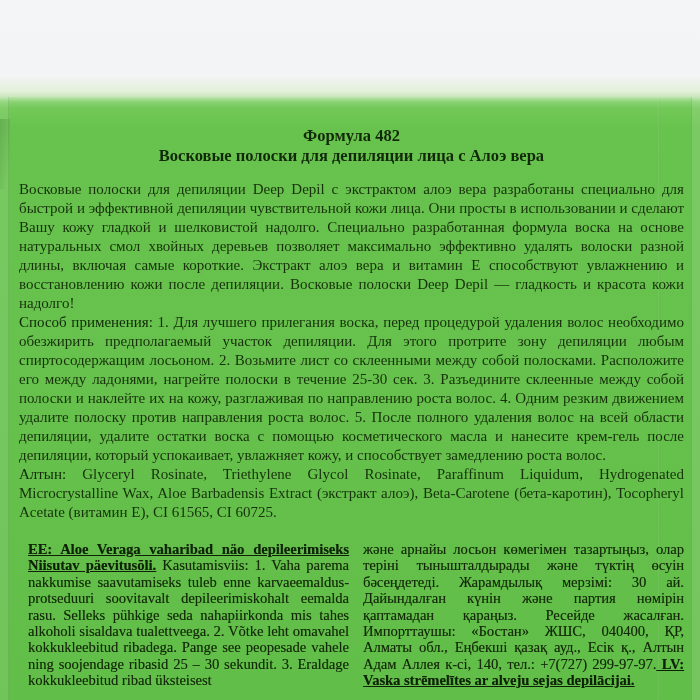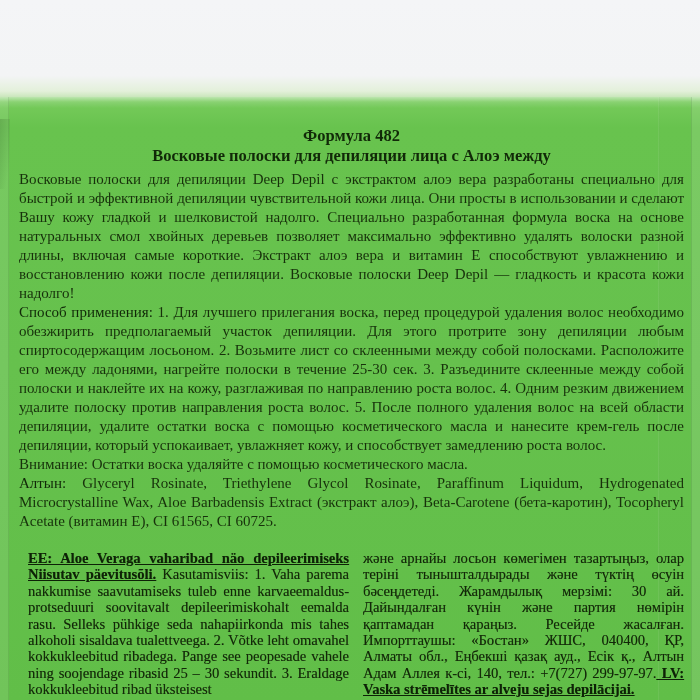--- a/index.html
+++ b/index.html
@@ -52,21 +52,21 @@
   }
   .h1, .h2 {
     text-align: center; font-weight: bold;
     font-size: 16.5px; line-height: 20px; color: #112908;
     margin: 0;
   }
   p.bodytext {
     margin: 0; font-size: 15px; line-height: 19px;
     text-align: justify; color: #17310b;
   }
-  p.first { margin-top: 4px; }
+  p.first { margin-top: 14px; }
   .boldline { font-weight: normal; color: #112908; }
 
   .columns {
     display: flex; gap: 14px;
     margin-top: 19px; padding-left: 9px;
   }
   .col {
     flex: 1; min-width: 0;
     font-size: 14.5px; line-height: 16.4px;
     text-align: justify; color: #122708;
@@ -85,27 +85,26 @@
   <div class="greenbox">
     <div class="gloss"></div>
     <div class="edge-left"></div>
     <div class="edge-left-shadow"></div>
     <div class="edge-right"></div>
     <div class="crease"></div>
 
     <div class="content">
 
       <div class="h1">Формула 482</div>
-      <div class="h2">Восковые полоски для депиляции лица с Алоэ между</div>
+      <div class="h2">Восковые полоски для депиляции лица с Алоэ вера</div>
 
       <p class="bodytext first"><span>Восковые полоски для депиляции Deep Depil с экстрактом алоэ вера  разработаны специально для быстрой и эффективной депиляции чувствительной кожи лица. Они просты в использовании и сделают Вашу кожу гладкой и шелковистой надолго. Специально разработанная формула воска на основе натуральных смол хвойных деревьев позволяет максимально эффективно удалять волоски разной длины, включая самые короткие. Экстракт алоэ вера и витамин Е способствуют увлажнению и восстановлению кожи после депиляции. Восковые полоски Deep Depil — гладкость и красота кожи надолго!</span></p>
 
       <p class="bodytext"><b class="boldline">Способ применения:</b><span> 1. Для лучшего прилегания воска, перед процедурой удаления волос необходимо обезжирить предполагаемый участок депиляции. Для этого протрите зону депиляции любым спиртосодержащим лосьоном. 2. Возьмите лист со склеенными между собой полосками. Расположите его между ладонями, нагрейте полоски в течение 25-30 сек. 3. Разъедините склеенные между собой полоски и наклейте их на кожу, разглаживая по направлению роста волос. 4. Одним резким движением удалите полоску против направления роста волос. 5. После полного удаления волос на всей области депиляции, удалите остатки воска с помощью косметического масла и нанесите крем-гель после депиляции, который успокаивает, увлажняет кожу, и способствует замедлению роста волос.</span></p>
 
-      <p class="bodytext boldline">Внимание: Остатки воска удаляйте с помощью косметического масла.</p>
 
       <p class="bodytext"><b class="boldline">Алтын:</b><span> Glyceryl Rosinate, Triethylene Glycol Rosinate, Paraffinum Liquidum, Hydrogenated Microcrystalline Wax, Aloe Barbadensis Extract (экстракт алоэ), Beta-Carotene (бета-каротин), Tocopheryl Acetate (витамин Е), CI 61565, CI 60725.</span></p>
 
       <div class="columns">
         <div class="col">
           <p><b>EE: Aloe Veraga vaharibad näo depileerimiseks Niisutav päevitusõli.</b><span> Kasutamisviis: 1. Vaha parema nakkumise saavutamiseks tuleb enne karvaeemaldus-protseduuri soovitavalt depileerimiskohalt eemalda rasu. Selleks pühkige seda nahapiirkonda mis tahes alkoholi sisaldava tualettveega. 2. Võtke leht omavahel kokkukleebitud ribadega. Pange see peopesade vahele ning soojendage ribasid 25 – 30 sekundit. 3. Eraldage kokkukleebitud ribad üksteisest</span></p>
         </div>
         <div class="col">
           <p><span>және арнайы лосьон көмегімен тазартыңыз, олар теріні тынышталдырады және түктің өсуін бәсеңдетеді. Жарамдылық мерзімі: 30 ай. Дайындалған күнін және партия нөмірін қаптамадан қараңыз. Ресейде жасалған. Импорттаушы: «Бостан» ЖШС, 040400, ҚР, Алматы обл., Еңбекші қазақ ауд., Есік қ., Алтын Адам Аллея  к-сі, 140, тел.: +7(727) 299-97-97.</span><b> LV: Vaska strēmelītes ar alveju sejas depilācijai.</b></p>
         </div>

